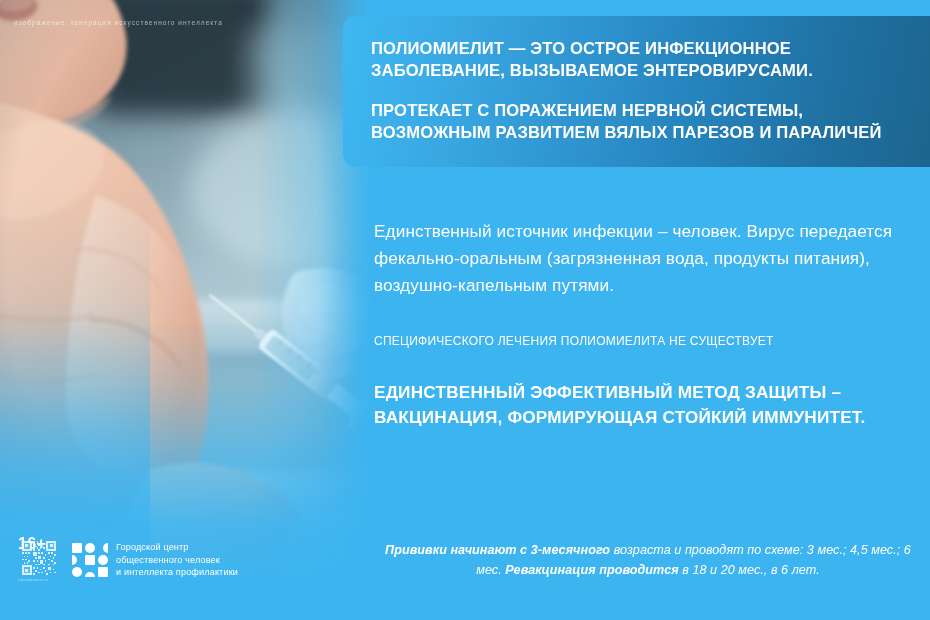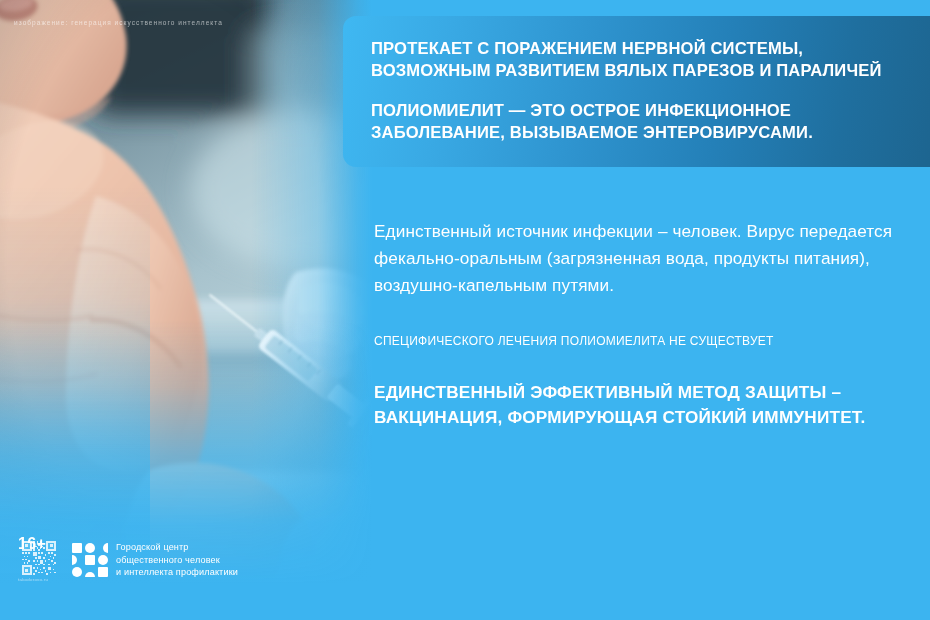--- a/index.html
+++ b/index.html
@@ -344,32 +344,35 @@
     </svg>
 
     <div class="photo-fade-right"></div>
     <div class="photo-fade-bottom"></div>
     <div class="photo-fade-left"></div>
   </div>
 
   <div class="ai-watermark">изображение: генерация искусственного интеллекта</div>
 
   <div class="headline-banner">
+    <p>ПОЛИОМИЕЛИТ — ЭТО ОСТРОЕ ИНФЕКЦИОННОЕ ЗАБОЛЕВАНИЕ, ВЫЗЫВАЕМОЕ ЭНТЕРОВИРУСАМИ.</p>
     <p>ПРОТЕКАЕТ С ПОРАЖЕНИЕМ НЕРВНОЙ СИСТЕМЫ, ВОЗМОЖНЫМ РАЗВИТИЕМ ВЯЛЫХ ПАРЕЗОВ И ПАРАЛИЧЕЙ</p>
-    <p>ПОЛИОМИЕЛИТ — ЭТО ОСТРОЕ ИНФЕКЦИОННОЕ ЗАБОЛЕВАНИЕ, ВЫЗЫВАЕМОЕ ЭНТЕРОВИРУСАМИ.</p>
   </div>
 
   <div class="body-copy">
     <p class="para-light">Единственный источник инфекции – человек. Вирус передается фекально-оральным (загрязненная вода, продукты питания), воздушно-капельным путями.</p>
 
     <p class="para-caps">СПЕЦИФИЧЕСКОГО ЛЕЧЕНИЯ ПОЛИОМИЕЛИТА НЕ СУЩЕСТВУЕТ</p>
 
     <p class="para-bold">ЕДИНСТВЕННЫЙ ЭФФЕКТИВНЫЙ МЕТОД ЗАЩИТЫ –  ВАКЦИНАЦИЯ, ФОРМИРУЮЩАЯ СТОЙКИЙ ИММУНИТЕТ.</p>
   </div>
 
+  <div class="schedule-note">
+    <b>Прививки начинают с 3-месячного</b><span> возраста и проводят по схеме: 3 мес.; 4,5 мес.; 6 мес. </span><b>Ревакцинация проводится</b><span> в 18 и 20 мес., в 6 лет.</span>
+  </div>
 
   <div class="age-badge">16+</div>
 
   <div class="brand-block">
 
     <div class="qr-unit">
       <svg class="qr-code" viewBox="0 0 42 42" shape-rendering="crispEdges">
         <g fill="#ffffff" opacity="0.88">
 
           <rect x="0" y="0" width="12" height="12"></rect>

